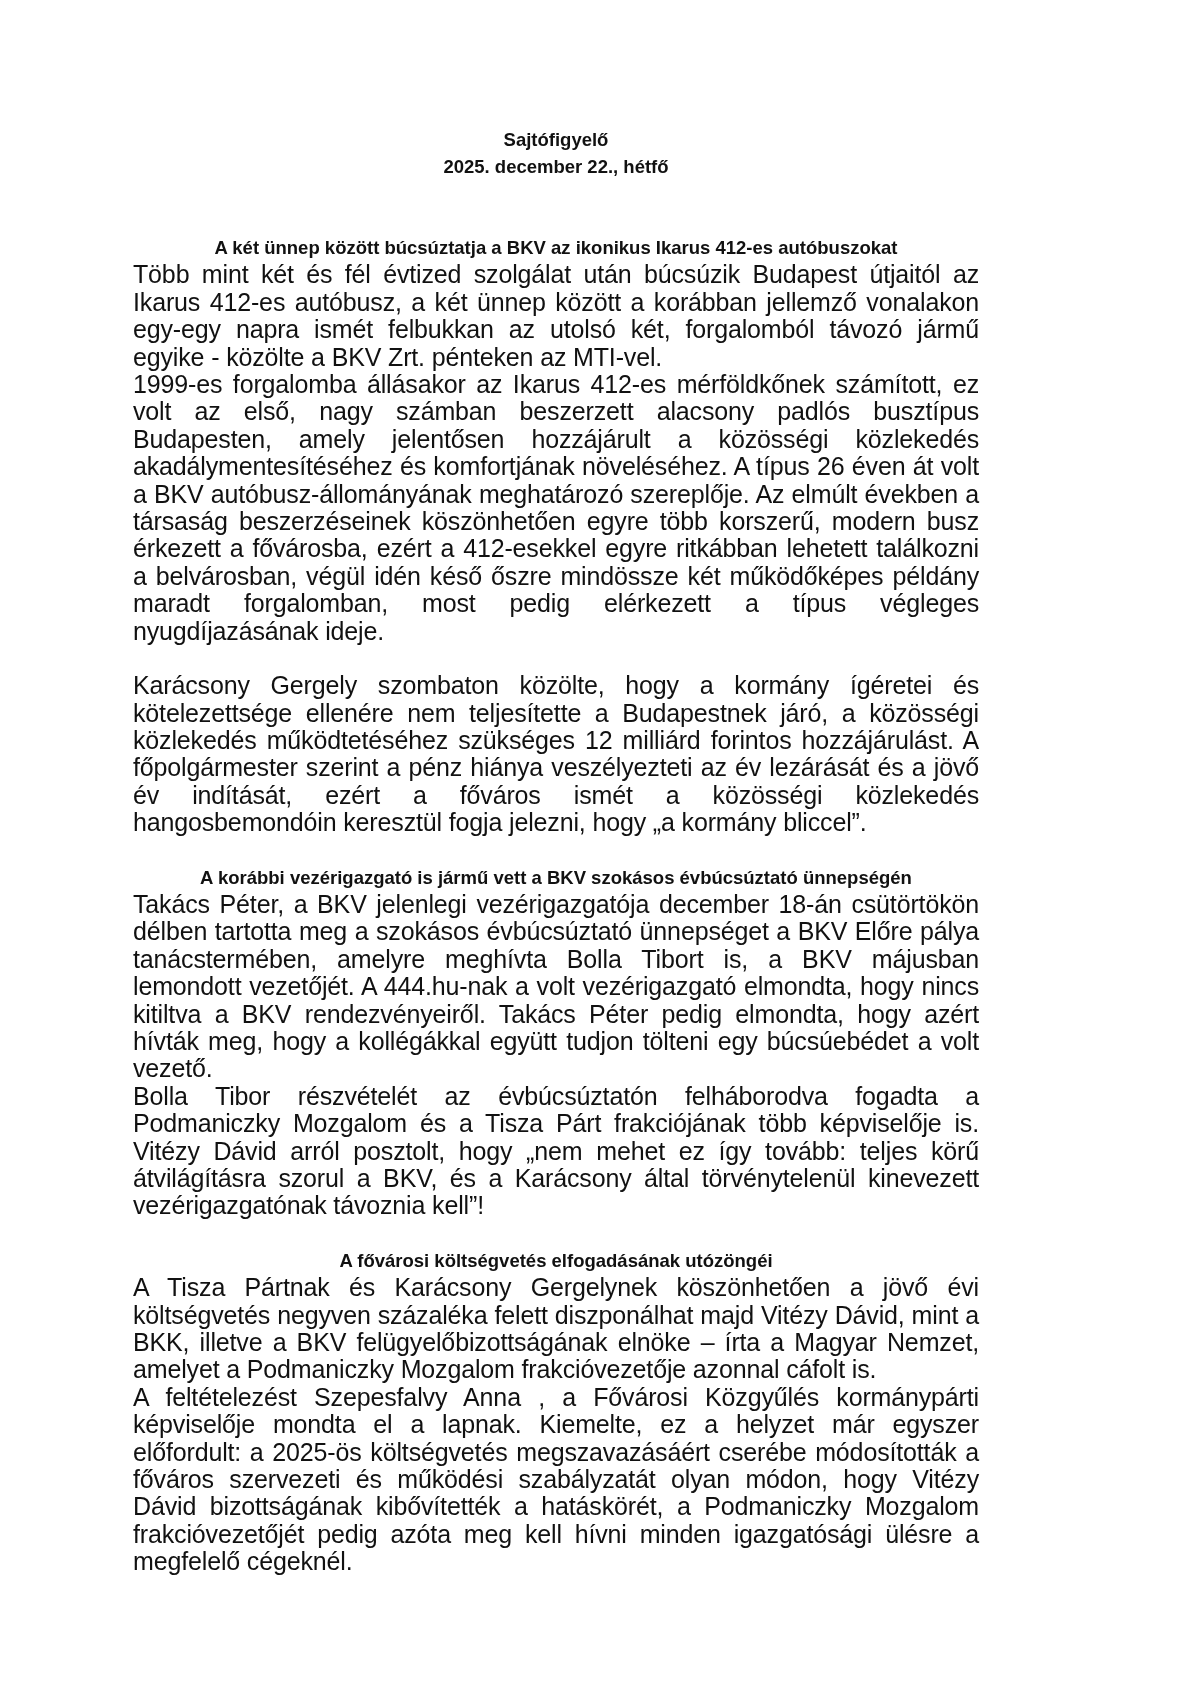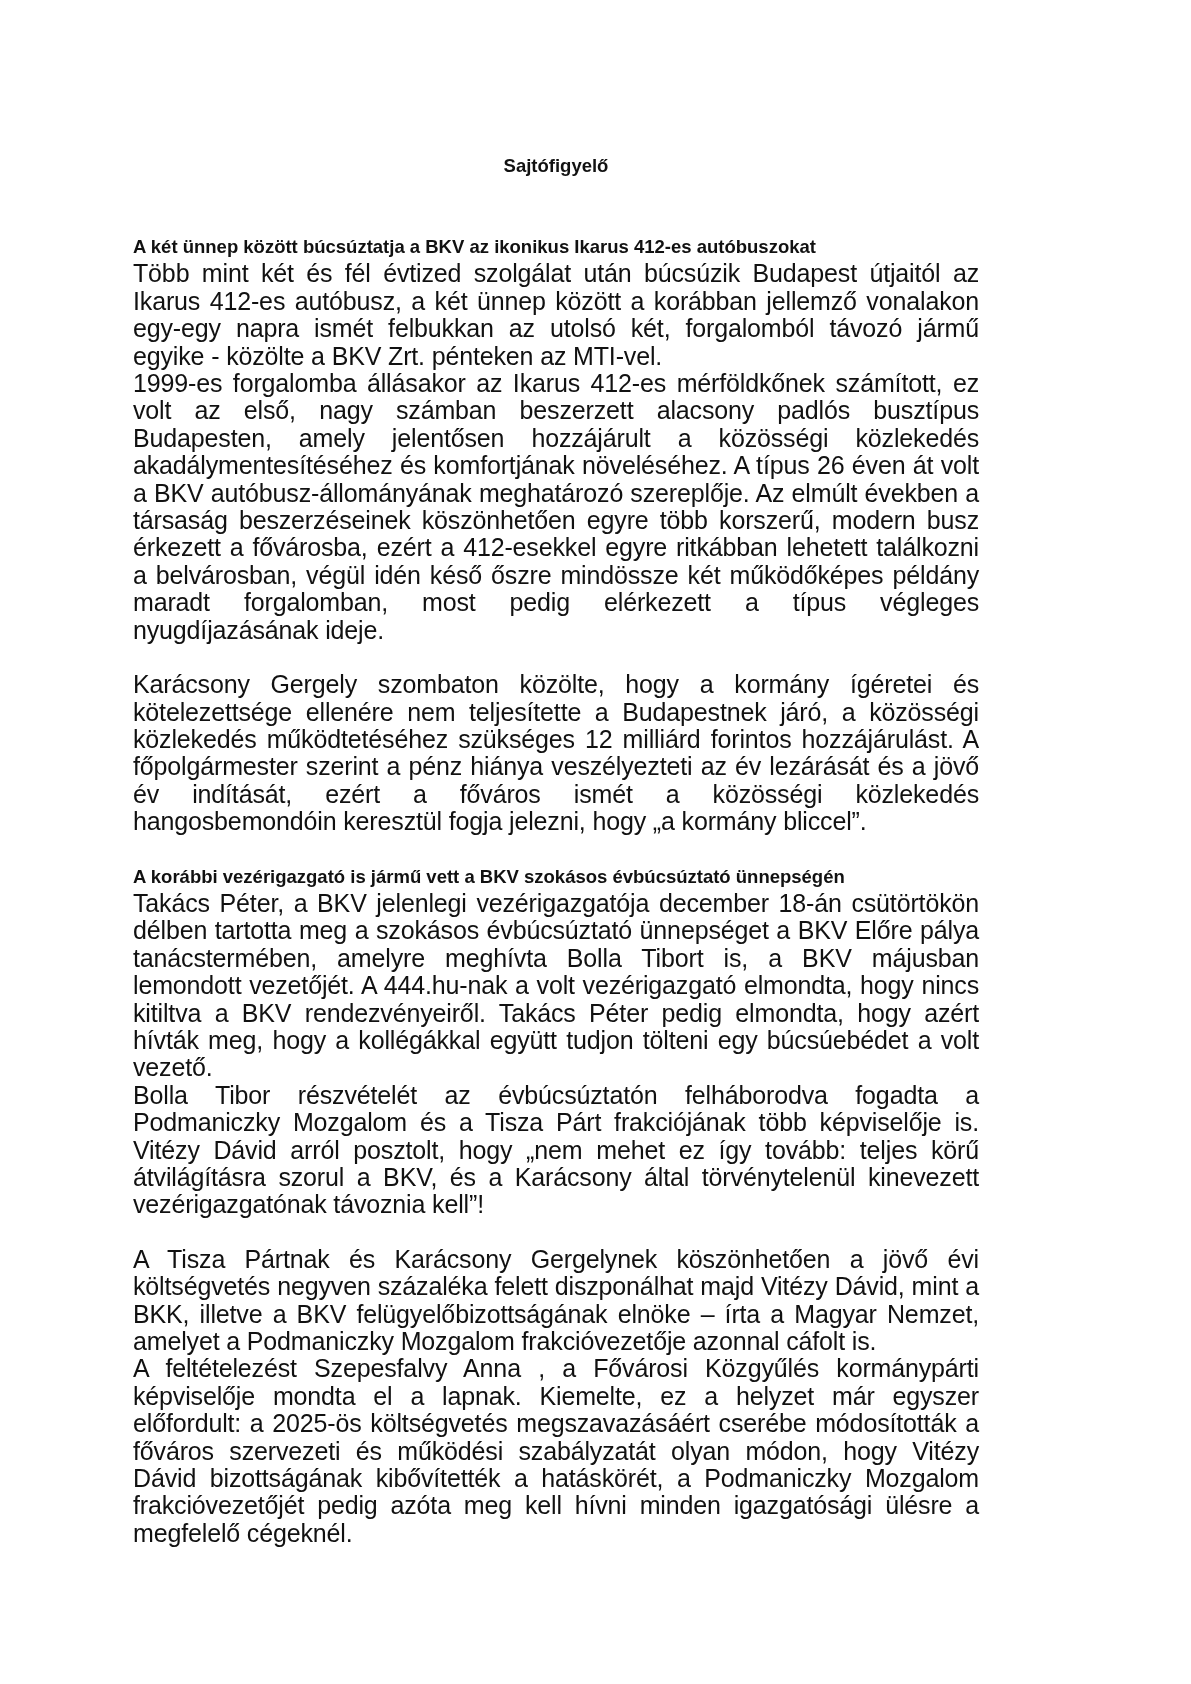--- a/index.html
+++ b/index.html
@@ -11,69 +11,71 @@
       width: 1191px;
       height: 1684px;
       position: relative;
       overflow: hidden;
       font-family: "Liberation Sans", sans-serif;
       color: #111111;
     }
     .page {
       position: absolute;
       left: 133px;
-      top: 152px;
+      top: 126px;
       width: 846px;
     }
     .doc-header {
       text-align: center;
       font-weight: bold;
       font-size: 18.5px;
       line-height: 27px;
       margin-bottom: 54px;
     }
     .article {
       margin-bottom: 27px;
     }
     .article-title {
       font-weight: bold;
       font-size: 18.5px;
       line-height: 27.4px;
       margin: 0;
-      text-align: left;
+      text-align: center;
     }
     .article-para {
       font-size: 25px;
       line-height: 27.4px;
       margin: 0;
       text-align: justify;
       letter-spacing: -0.15px;
     }
   </style>
 </head>
 <body>
 
 <div class="page">
   <div class="doc-header">
     <div>Sajtófigyelő</div>
+    <div>2025. december 22., hétfő</div>
   </div>
 
   <div class="article">
     <p class="article-title">A két ünnep között búcsúztatja a BKV az ikonikus Ikarus 412-es autóbuszokat</p>
     <p class="article-para">Több mint két és fél évtized szolgálat után búcsúzik Budapest útjaitól az Ikarus 412-es autóbusz, a két ünnep között a korábban jellemző vonalakon egy-egy napra ismét felbukkan az utolsó két, forgalomból távozó jármű egyike - közölte a BKV Zrt. pénteken az MTI-vel.</p>
     <p class="article-para">1999-es forgalomba állásakor az Ikarus 412-es mérföldkőnek számított, ez volt az első, nagy számban beszerzett alacsony padlós busztípus Budapesten, amely jelentősen hozzájárult a közösségi közlekedés akadálymentesítéséhez és komfortjának növeléséhez. A típus 26 éven át volt a BKV autóbusz-állományának meghatározó szereplője. Az elmúlt években a társaság beszerzéseinek köszönhetően egyre több korszerű, modern busz érkezett a fővárosba, ezért a 412-esekkel egyre ritkábban lehetett találkozni a belvárosban, végül idén késő őszre mindössze két működőképes példány maradt forgalomban, most pedig elérkezett a típus végleges nyugdíjazásának ideje.</p>
   </div>
 
   <div class="article">
     <p class="article-para">Karácsony Gergely szombaton közölte, hogy a kormány ígéretei és kötelezettsége ellenére nem teljesítette a Budapestnek járó, a közösségi közlekedés működtetéséhez szükséges 12 milliárd forintos hozzájárulást. A főpolgármester szerint a pénz hiánya veszélyezteti az év lezárását és a jövő év indítását, ezért a főváros ismét a közösségi közlekedés hangosbemondóin keresztül fogja jelezni, hogy „a kormány bliccel”.</p>
   </div>
 
   <div class="article">
     <p class="article-title">A korábbi vezérigazgató is jármű vett a BKV szokásos évbúcsúztató ünnepségén</p>
     <p class="article-para">Takács Péter, a BKV jelenlegi vezérigazgatója december 18-án csütörtökön délben tartotta meg a szokásos évbúcsúztató ünnepséget a BKV Előre pálya tanácstermében, amelyre meghívta Bolla Tibort is, a BKV májusban lemondott vezetőjét. A 444.hu-nak a volt vezérigazgató elmondta, hogy nincs kitiltva a BKV rendezvényeiről. Takács Péter pedig elmondta, hogy azért hívták meg, hogy a kollégákkal együtt tudjon tölteni egy búcsúebédet a volt vezető.</p>
     <p class="article-para">Bolla Tibor részvételét az évbúcsúztatón felháborodva fogadta a Podmaniczky Mozgalom és a Tisza Párt frakciójának több képviselője is. Vitézy Dávid arról posztolt, hogy „nem mehet ez így tovább: teljes körű átvilágításra szorul a BKV, és a Karácsony által törvénytelenül kinevezett vezérigazgatónak távoznia kell”!</p>
   </div>
 
   <div class="article">
+    <p class="article-title">A fővárosi költségvetés elfogadásának utózöngéi</p>
     <p class="article-para">A Tisza Pártnak és Karácsony Gergelynek köszönhetően a jövő évi költségvetés negyven százaléka felett diszponálhat majd Vitézy Dávid, mint a BKK, illetve a BKV felügyelőbizottságának elnöke – írta a Magyar Nemzet, amelyet a Podmaniczky Mozgalom frakcióvezetője azonnal cáfolt is.</p>
     <p class="article-para">A feltételezést Szepesfalvy Anna , a Fővárosi Közgyűlés kormánypárti képviselője mondta el a lapnak. Kiemelte, ez a helyzet már egyszer előfordult: a 2025-ös költségvetés megszavazásáért cserébe módosították a főváros szervezeti és működési szabályzatát olyan módon, hogy Vitézy Dávid bizottságának kibővítették a hatáskörét, a Podmaniczky Mozgalom frakcióvezetőjét pedig azóta meg kell hívni minden igazgatósági ülésre a megfelelő cégeknél.</p>
   </div>
 </div>
 
 </body></html>

